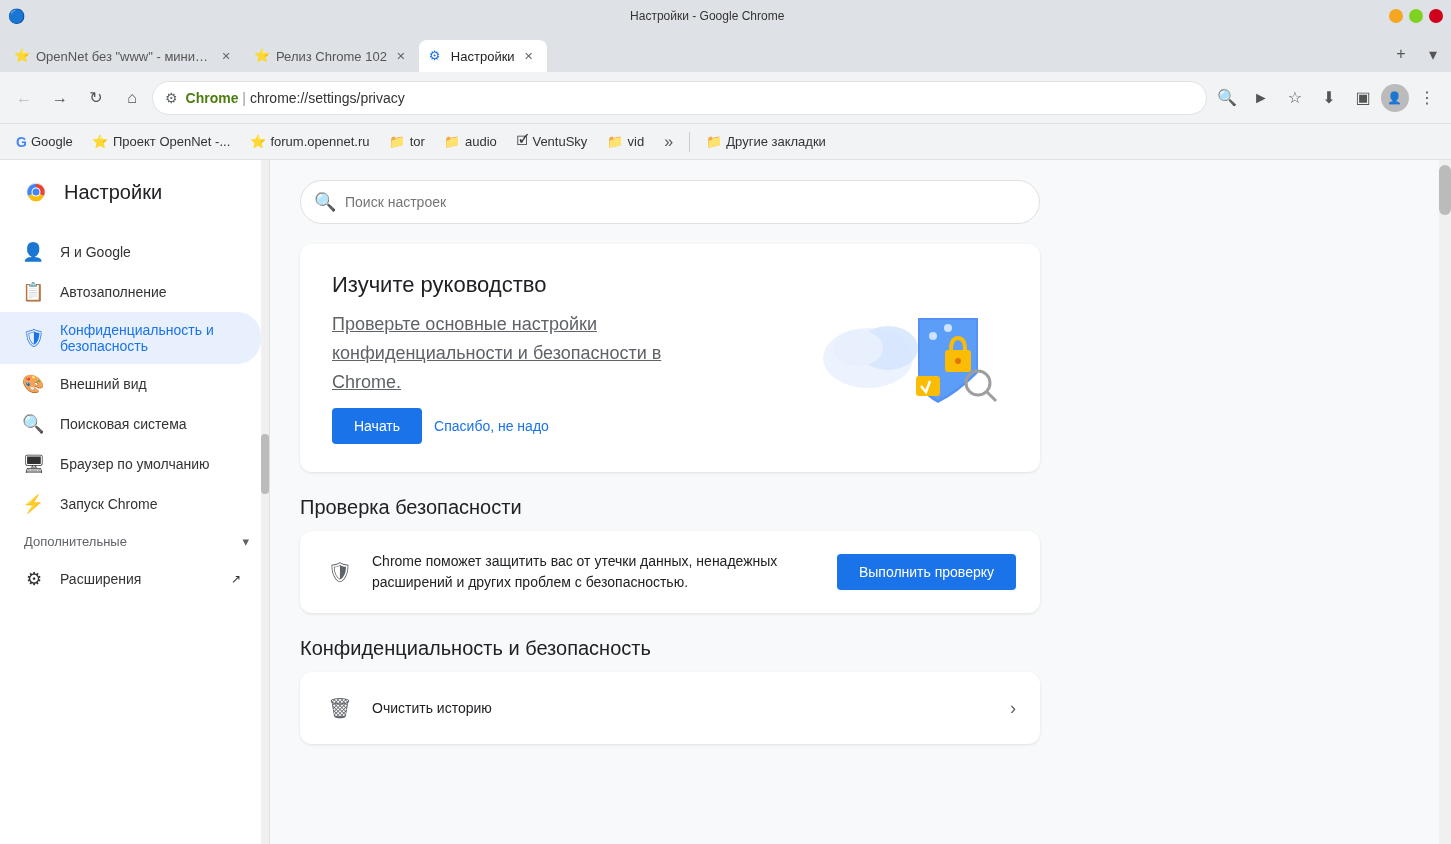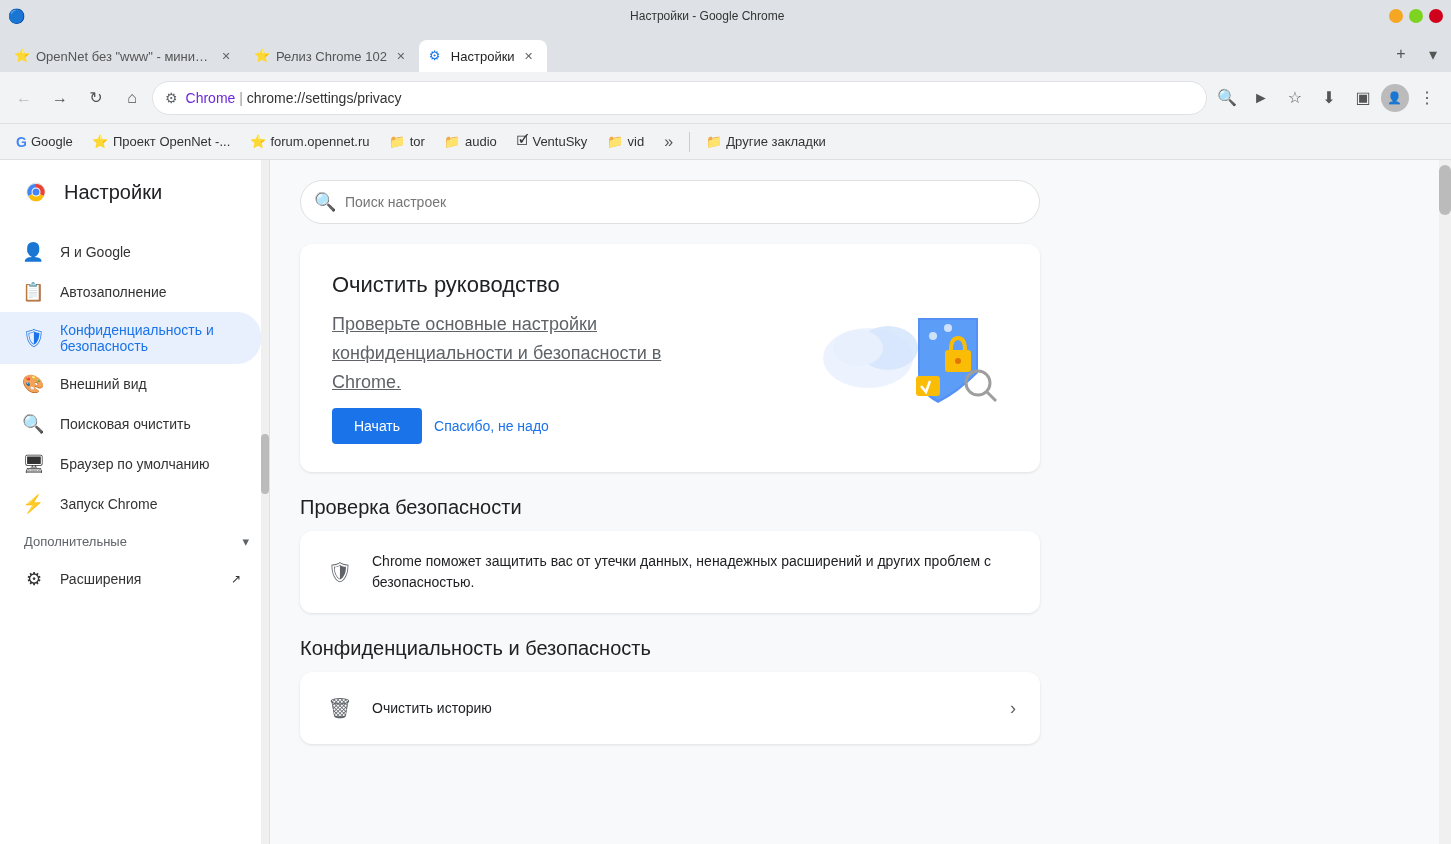--- a/index.html
+++ b/index.html
@@ -129,21 +129,21 @@
       color: #333;
     }
     .url-bar-icon {
       color: #5f6368;
       font-size: 14px;
     }
     .url-bar-text {
       flex: 1;
       font-size: 14px;
     }
-    .url-bar-text .host { color: #6d28d9; font-weight: 400; }
+    .url-bar-text .host { color: #4d7c0f; font-weight: 700; }
     .url-bar-text .path { color: #333; }
     .toolbar-actions {
       display: flex;
       align-items: center;
       gap: 2px;
     }
 
     
     .bookmarks-bar {
       background: #f1f3f4;
@@ -559,21 +559,21 @@
         <span>Конфиденциальность и безопасность</span>
       </div>
 
       <div class="sidebar-item">
         <span class="icon">🎨</span>
         <span>Внешний вид</span>
       </div>
 
       <div class="sidebar-item">
         <span class="icon">🔍</span>
-        <span>Поисковая очистить</span>
+        <span>Поисковая система</span>
       </div>
 
       <div class="sidebar-item">
         <span class="icon">🖥</span>
         <span>Браузер по умолчанию</span>
       </div>
 
       <div class="sidebar-item">
         <span class="icon">⚡</span>
         <span>Запуск Chrome</span>
@@ -599,21 +599,21 @@
   <div class="content">
     <div class="content-inner">
 
       <div class="search-box">
         <span class="search-icon-pos">🔍</span>
         <input class="search-input" type="text" placeholder="Поиск настроек" style="">
       </div>
 
       <div class="guide-card">
         <div class="guide-content">
-          <h2>Очистить руководство</h2>
+          <h2>Изучите руководство</h2>
           <p>Проверьте основные настройки конфиденциальности и безопасности в Chrome.</p>
           <div class="guide-actions">
             <button class="btn-primary">Начать</button>
             <button class="btn-link">Спасибо, не надо</button>
           </div>
         </div>
 
         <div class="guide-illustration">
           <svg width="200" height="140" viewBox="0 0 200 140">
 
@@ -639,20 +639,23 @@
           </svg>
         </div>
       </div>
 
       <div class="section-title">Проверка безопасности</div>
       <div class="card">
         <div class="card-row">
           <div class="card-row-icon">🛡</div>
           <div class="card-row-content">
             <div class="card-row-title">Chrome поможет защитить вас от утечки данных, ненадежных расширений и других проблем с безопасностью.</div>
+          </div>
+          <div class="card-row-action">
+            <button class="btn-primary">Выполнить проверку</button>
           </div>
         </div>
       </div>
 
       <div class="section-title">Конфиденциальность и безопасность</div>
       <div class="card">
         <div class="card-row">
           <div class="card-row-icon">🗑</div>
           <div class="card-row-content">
             <div class="card-row-title">Очистить историю</div>

